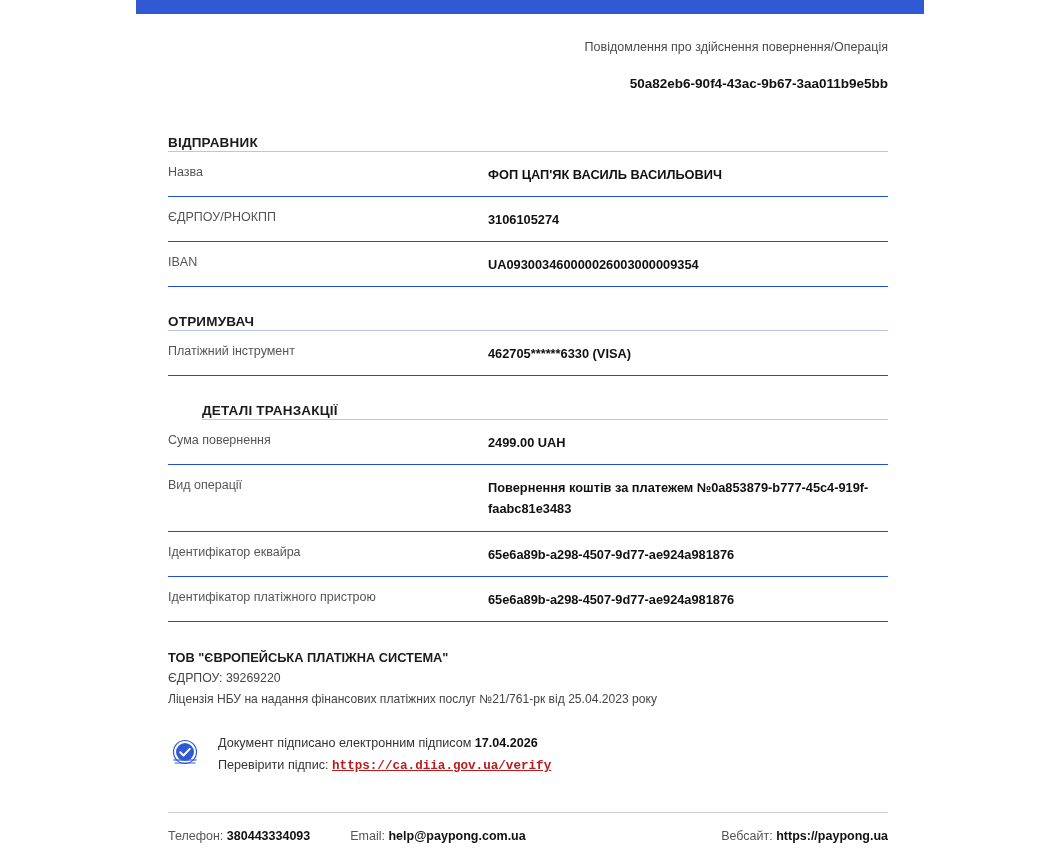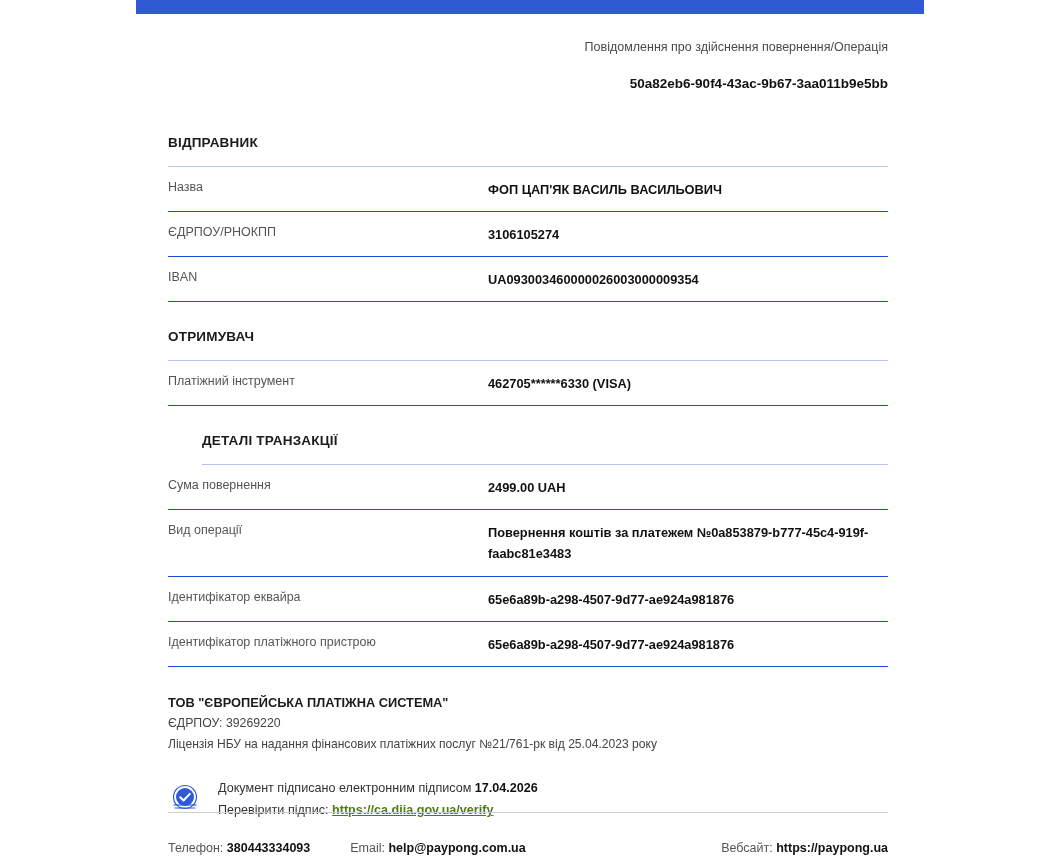--- a/index.html
+++ b/index.html
@@ -50,21 +50,21 @@
     color: #111111;
     line-height: 22px;
     margin-top: 17px;
   }
   
   .section-title {
     font-size: 13.5px;
     font-weight: bold;
     color: #1b1b1b;
     letter-spacing: 0.2px;
-    padding-bottom: 16px;
+    padding-bottom: 1px;
     border-bottom: 1px solid #b9c6e8;
   }
   .sec-sender { margin-top: 40px; }
   .sec-receiver { margin-top: 27px; }
   .sec-details { margin-top: 27px; margin-left: 34px; }
 
   .rows { width: 100%; }
   .row {
     display: flex;
     align-items: flex-start;
@@ -126,34 +126,35 @@
   .sig-text {
     font-size: 12.6px;
     color: #333333;
     line-height: 19px;
   }
   .sig-text .strong {
     font-weight: bold;
     color: #111111;
   }
   .sig-link {
-    color: #4d7c0f;
+    color: #b91c1c;
     text-decoration: underline;
     font-weight: bold;
+    font-family: Liberation Mono, monospace;
   }
   .sig-line2 { margin-top: 3px; }
 
   
   .contacts {
     position: absolute;
     left: 168px;
     top: 812px;
     width: 720px;
     border-top: 1px solid #cfcfcf;
-    padding-top: 28px;
+    padding-top: 16px;
     display: flex;
     justify-content: space-between;
     font-size: 12.5px;
     color: #555555;
   }
   .contacts .c-item .ctext {
     font-weight: bold;
     color: #111111;
   }
   .contacts .c-phone { flex: 0 0 auto; }

